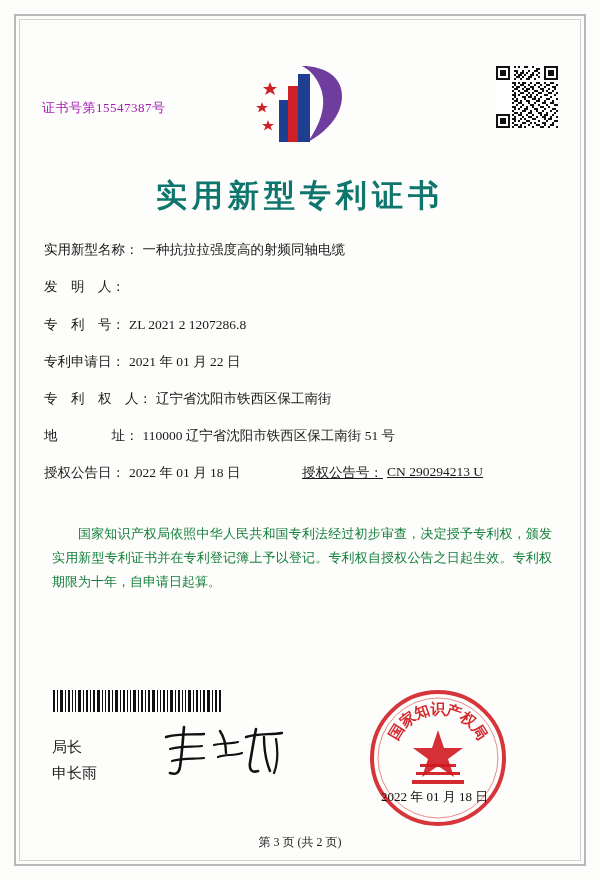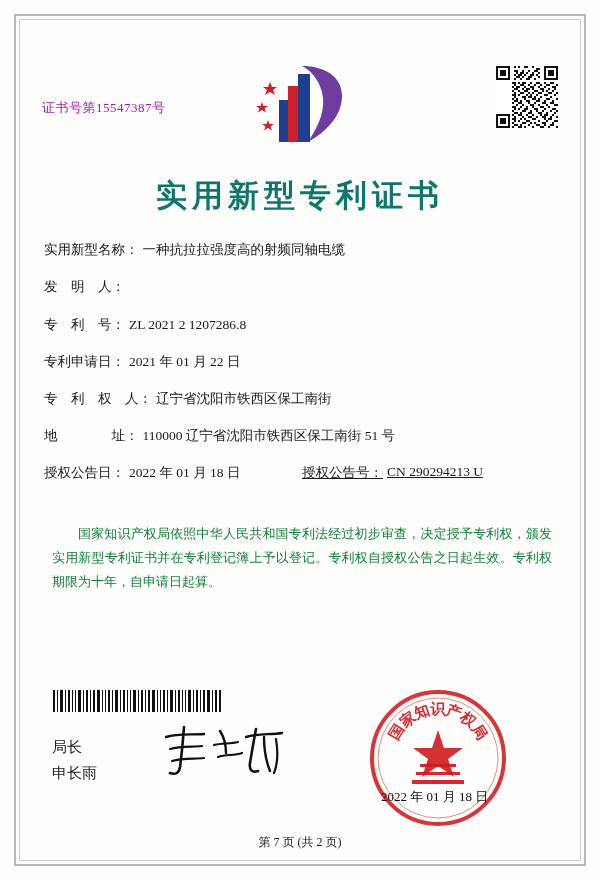--- a/index.html
+++ b/index.html
@@ -535,15 +535,15 @@
         <text x="70" y="26" text-anchor="middle">识</text>
         <text x="70" y="26" text-anchor="middle" transform="rotate(19 70 70)">产</text>
         <text x="70" y="26" text-anchor="middle" transform="rotate(38 70 70)">权</text>
         <text x="70" y="26" text-anchor="middle" transform="rotate(58 70 70)">局</text>
       </g>
     </svg>
   </div>
 
   <div class="seal-date">2022 年 01 月 18 日</div>
 
-  <div class="footer">第 7 页 (共 2 页)</div>
+  <div class="footer">第 3 页 (共 2 页)</div>
 
 </div>
 
 </body></html>

